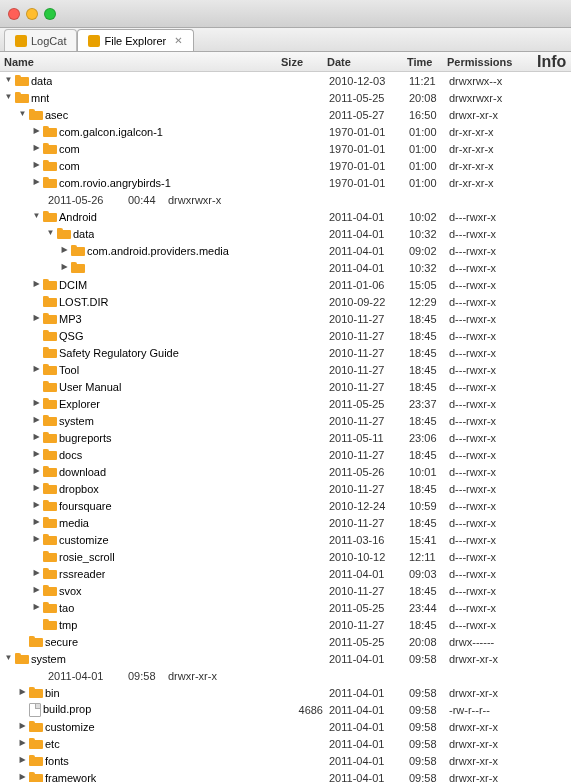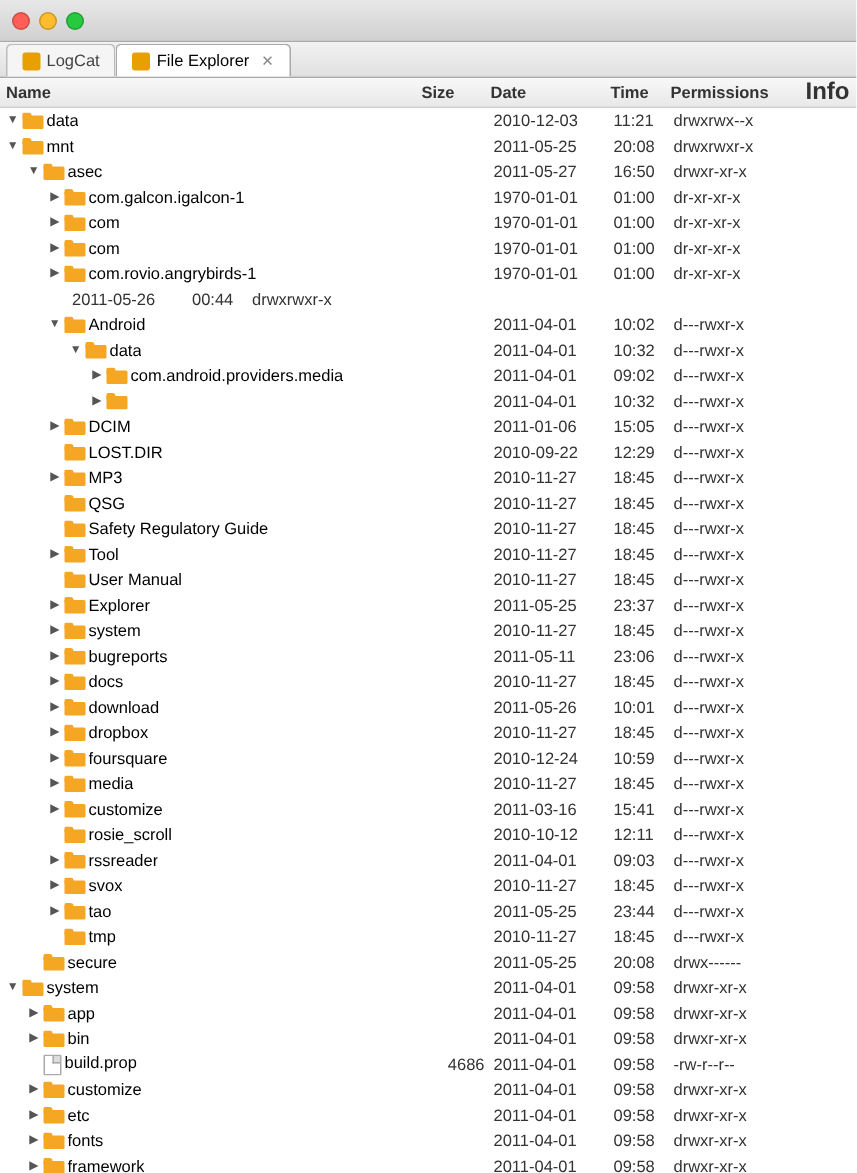--- a/index.html
+++ b/index.html
@@ -676,26 +676,20 @@
         <span class="icon-folder"></span>
         <span class="file-label">system</span>
       </div>
       <div class="cell-size"></div>
       <div class="cell-date">2011-04-01</div>
       <div class="cell-time">09:58</div>
       <div class="cell-perms">drwxr-xr-x</div>
       <div class="cell-info"></div>
     </div>
     <div class="file-row">
-      <div class="file-name-cell">
-        <span class="indent" style="width: 14px;"></span>
-        <span class="triangle closed"></span>
-        <span class="icon-folder"></span>
-        <span class="file-label">app</span>
-      </div>
       <div class="cell-size"></div>
       <div class="cell-date">2011-04-01</div>
       <div class="cell-time">09:58</div>
       <div class="cell-perms">drwxr-xr-x</div>
       <div class="cell-info"></div>
     </div>
     <div class="file-row">
       <div class="file-name-cell">
         <span class="indent" style="width: 14px;"></span>
         <span class="triangle closed"></span>

